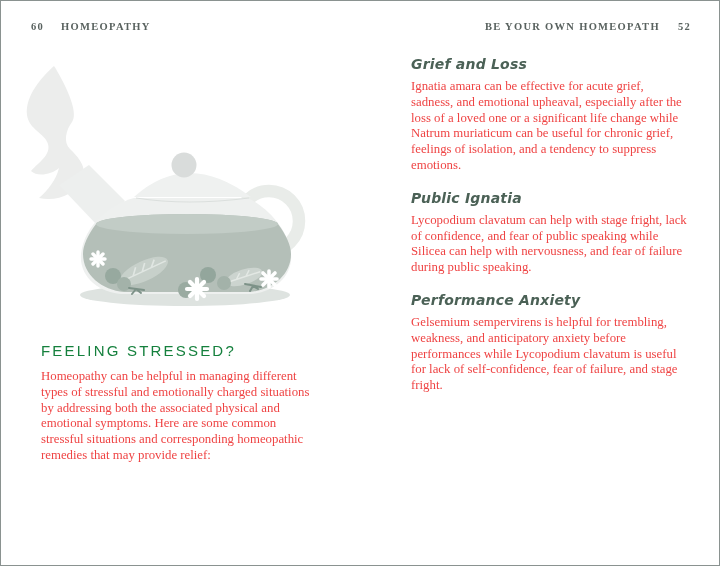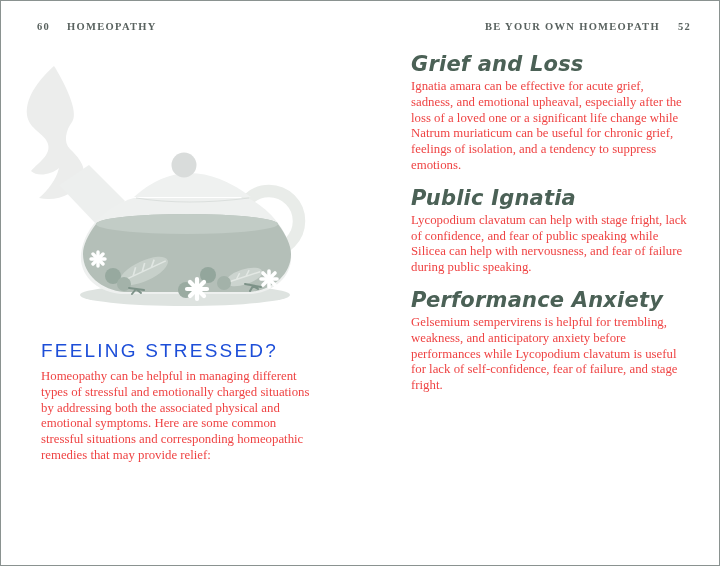--- a/index.html
+++ b/index.html
@@ -12,43 +12,43 @@
     overflow:hidden;
   }
   
   .running-head{
     position:absolute;top:20px;
     font-family:"Liberation Serif", serif;
     font-size:10.5px;font-weight:600;
     letter-spacing:1.3px;color:#59625f;
     display:flex;align-items:baseline;
   }
-  .rh-left{left:36px;gap:17px;text-align:center;}
+  .rh-left{left:30px;gap:17px;text-align:center;}
   .rh-right{right:28px;gap:18px;margin-left:6px;}
   
   .illustration{position:absolute;left:10px;top:48px;width:340px;height:262px;}
   
   .feeling-block{position:absolute;left:40px;top:341px;width:300px;}
   .left-title{
     font-family:"Liberation Sans", sans-serif;
-    font-size:19px;font-weight:400;
-    letter-spacing:2.2px;color:#1d4ed8;
+    font-size:15px;font-weight:400;
+    letter-spacing:2.2px;color:#15803d;
     margin:0 0 9px 0;line-height:18px;
   }
   .body-text{
     font-size:12.8px;line-height:15.8px;
     color:#ef4444;margin:0;width:276px;
   }
   
   .right-col{position:absolute;left:410px;top:53px;width:276px;}
   .section{margin:0 0 14px 0;}
   .script-title{
     font-family:"DejaVu Sans", sans-serif;
     font-style:italic;font-weight:600;
-    font-size:21px;line-height:21px;
+    font-size:14px;line-height:21px;
     color:#4b6156;margin:0 0 4px 0;letter-spacing:0.2px;
   }
 </style>
 </head>
 <body>
 
 <div class="sheet">
 
   <div class="running-head rh-left">
     <span>60</span>

